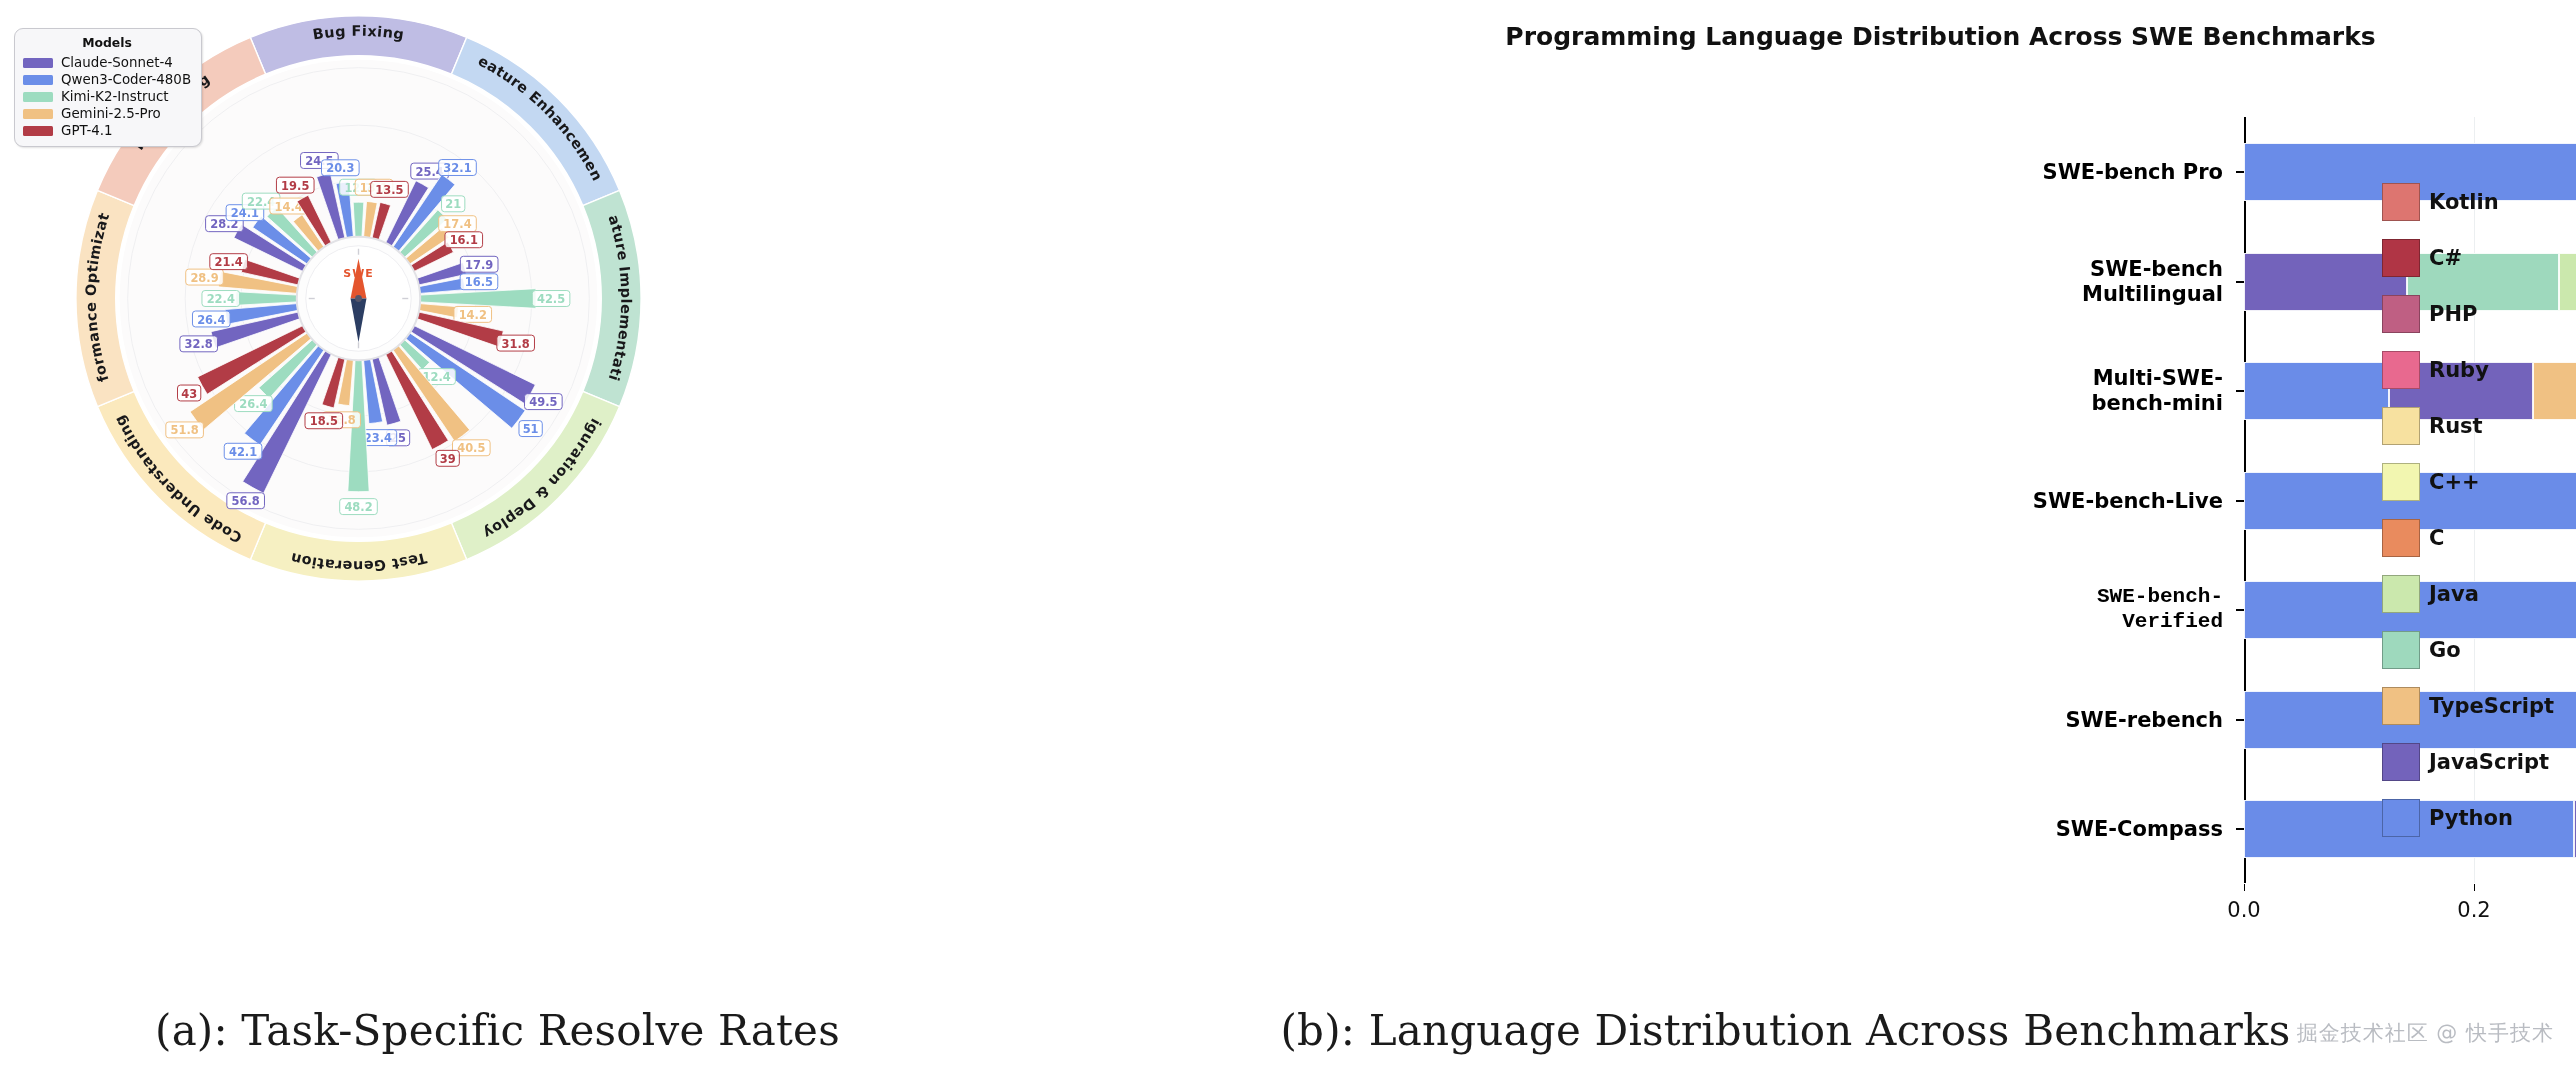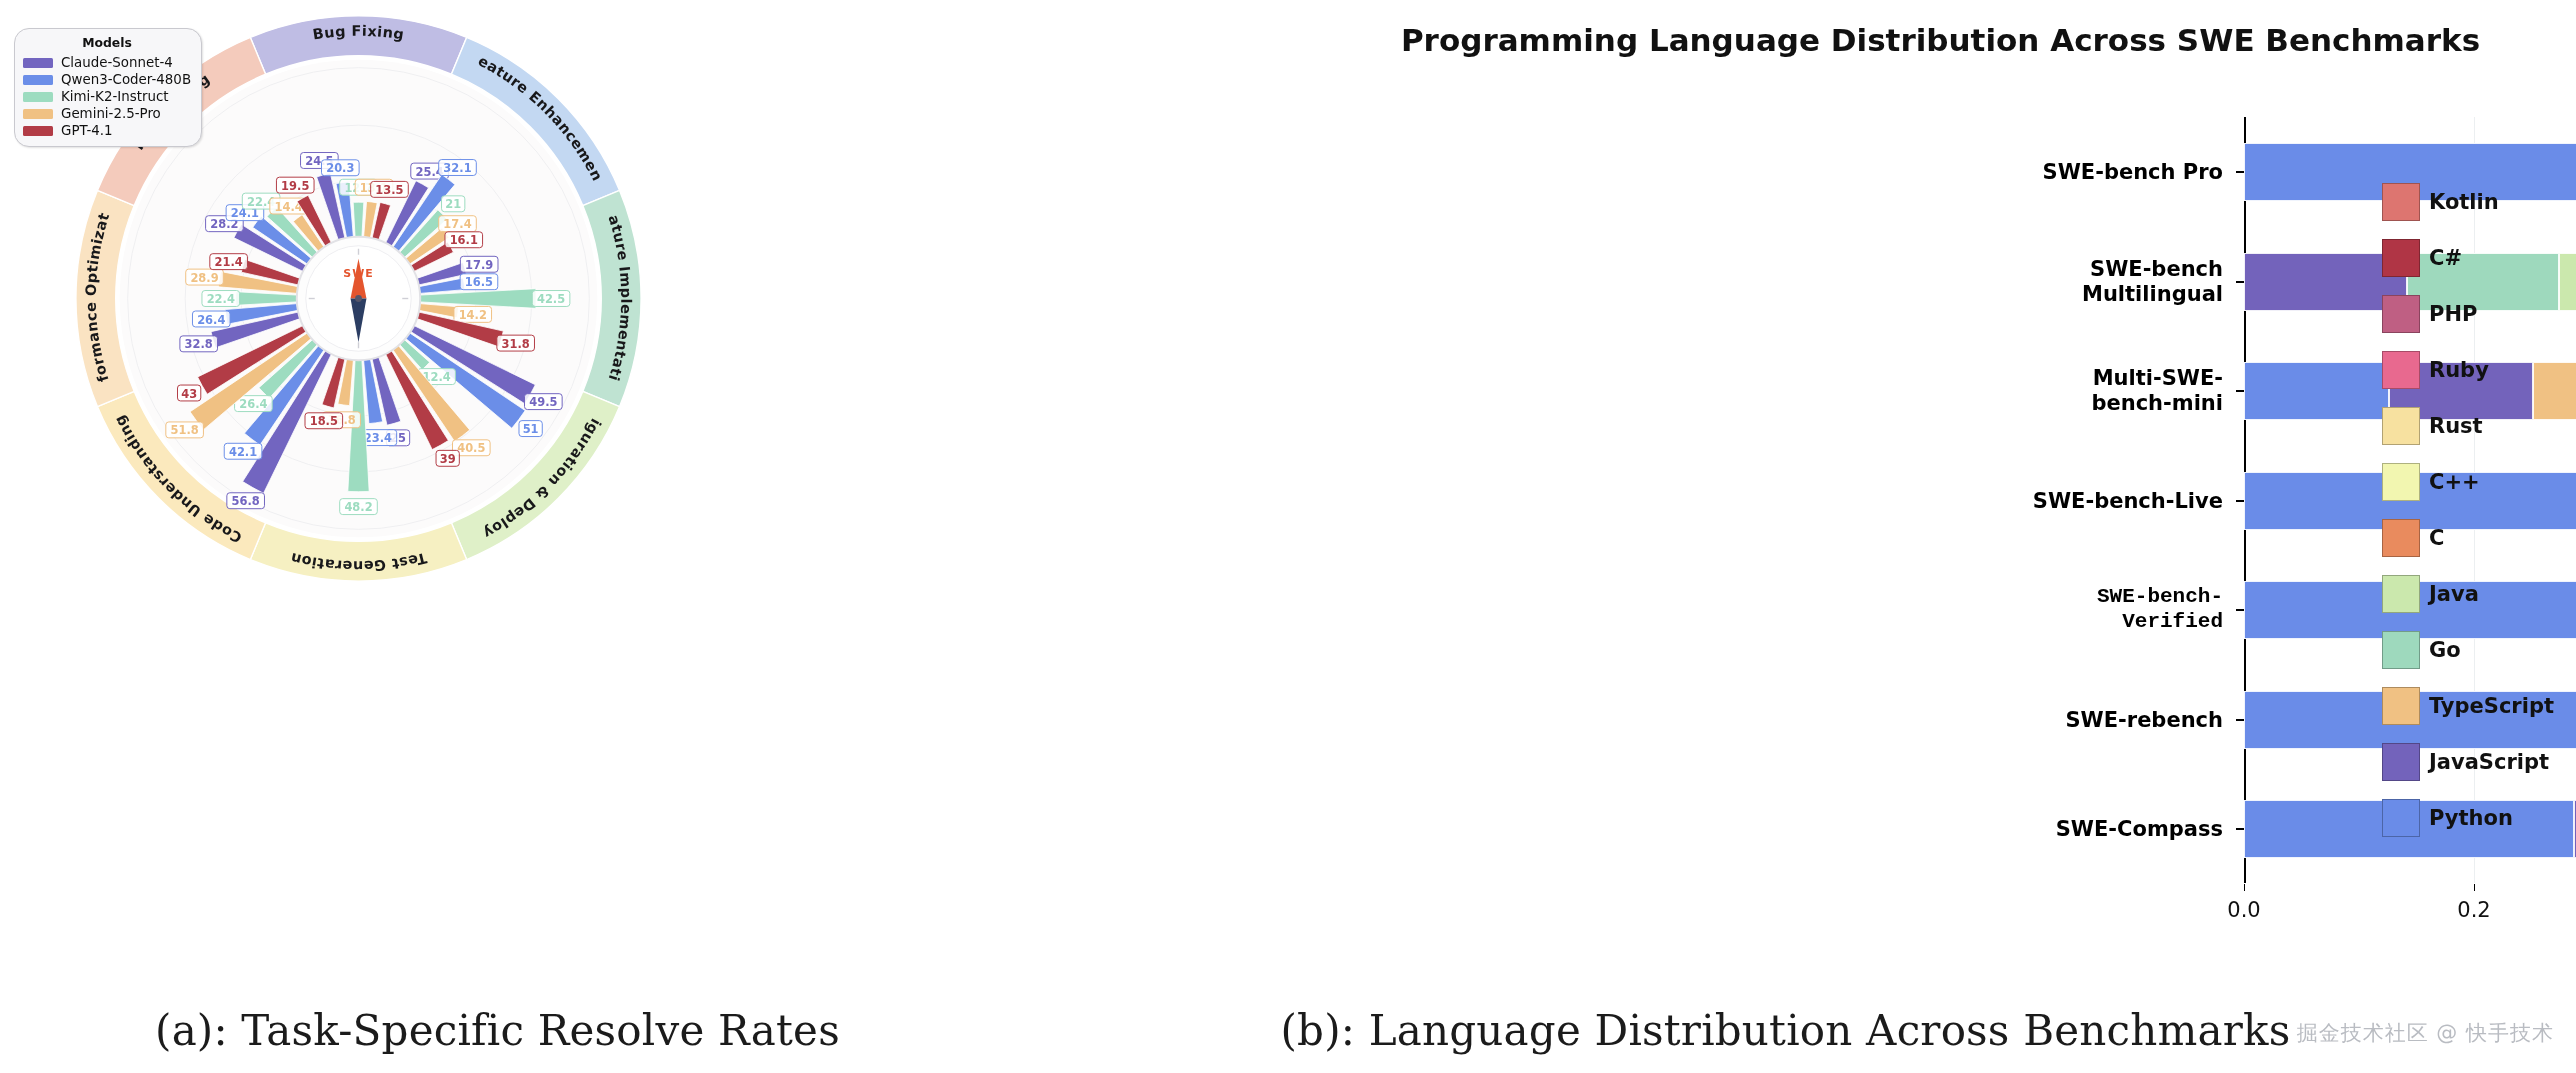--- a/index.html
+++ b/index.html
@@ -20,34 +20,34 @@
 
   .cap-a, .cap-b {
     position:absolute; bottom:18px; width:100%;
     text-align:center; font-family:"DejaVu Serif", serif;
     font-size:42px; color:#1b1b1b; letter-spacing:0.2px;margin-top:26px;
   }
 
   
   #models-legend {
     position:absolute; left:14px; top:28px;
-    background:#f7f7f9; border:1px solid #c9c9cf; border-radius:15px;
+    background:#f7f7f9; border:1px solid #c9c9cf; border-radius:9px;
     padding:6px 10px 7px 8px; box-shadow:1px 1px 2px rgba(0,0,0,.12);
     z-index:30;
   }
   #models-legend .lg-title { font-size:12.4px; font-weight:bold; text-align:center; color:#111; margin-bottom:4px; }
   #models-legend .lg-row { display:flex; align-items:center; gap:8px; height:17px; }
   #models-legend .sw { width:30px; height:10px; border-radius:1.5px; flex:0 0 30px; }
   #models-legend .lb { font-size:13.4px; color:#111; white-space:nowrap; }
 
   
   #panel-b { position:relative; flex:1 1 auto; height:1073px; }
   #chart-title {
     position:absolute; left:358px; top:22px; width:1175px; text-align:center;
-    font-size:31px; font-weight:bold; color:#111;
+    font-size:25px; font-weight:bold; color:#111;
   }
 
   .bars-host { position:absolute; left:0; top:0; }
 
   .ylabel {
     position:absolute; right:0; text-align:right;
     font-size:21px; font-weight:bold; color:#000; line-height:1.18;
     white-space:pre-line; transform:translateY(-50%);
   }
   .tick-lbl {

